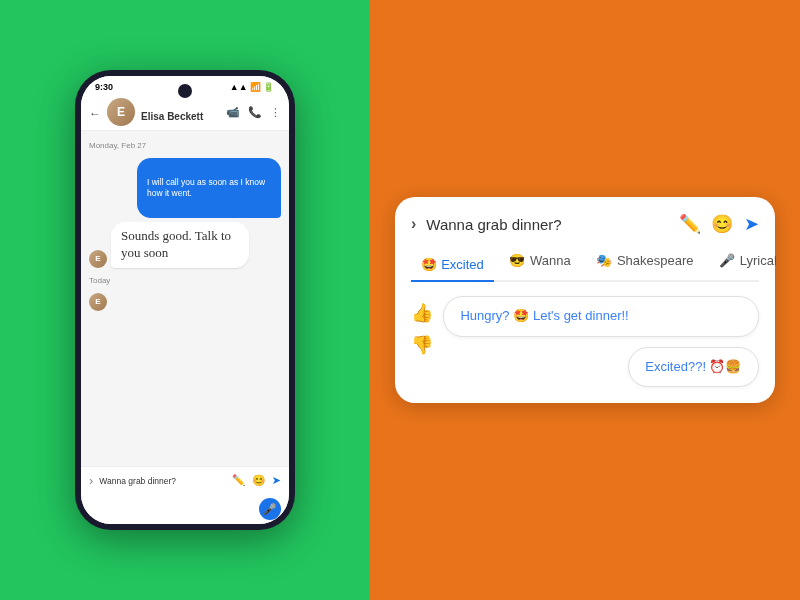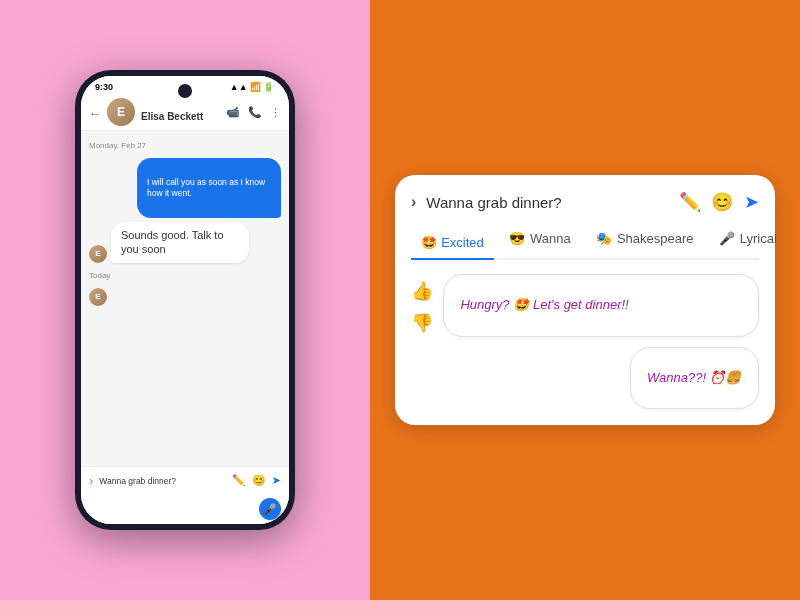--- a/index.html
+++ b/index.html
@@ -8,21 +8,21 @@
       height: 600px;
       overflow: hidden;
       display: flex;
       font-family: 'Segoe UI', Arial, sans-serif;
     }
 
     
     .left-panel {
       width: 370px;
       height: 600px;
-      background-color: #f9a8d4;
+      background-color: #22c55e;
       display: flex;
       align-items: center;
       justify-content: center;
       position: relative;
       flex-shrink: 0;
     }
 
     
     .right-panel {
       flex: 1;
@@ -164,24 +164,25 @@
       justify-content: center;
       font-weight: bold;
       flex-shrink: 0;
     }
 
     .bubble-received {
       background: #fff;
       color: #333;
       border-radius: 14px 14px 14px 4px;
       padding: 6px 10px;
-      font-size: 11px;
+      font-size: 13px;
       max-width: 72%;
       line-height: 1.3;
       box-shadow: 0 1px 2px rgba(0,0,0,0.1);
+      font-family: Liberation Serif, serif;
     }
 
     .chat-input-bar {
       background: #fff;
       padding: 6px 8px;
       display: flex;
       align-items: center;
       gap: 6px;
       border-top: 1px solid #eee;
     }
@@ -298,26 +299,25 @@
       padding-top: 6px;
       margin-right: 10px;
       color: #888;
       font-size: 18px;
     }
 
     .suggestion-bubble {
       background: #fff;
       border: 1.5px solid #e0e0e0;
       border-radius: 20px;
-      padding: 21px 16px;
+      padding: 10px 16px;
       font-size: 13px;
-      color: #a21caf;
+      color: #3b82f6;
       line-height: 1.4;
       box-shadow: 0 1px 4px rgba(0,0,0,0.06);
-      font-style: italic;
     }
 
     .suggestion-bubble:last-child {
       align-self: flex-end;
     }
   </style>
 </head>
 <body>
 
 <div class="left-panel">
@@ -411,18 +411,18 @@
       </div>
     </div>
 
     <div class="suggestions-area">
       <div class="feedback-col">
         <span>👍</span>
         <span>👎</span>
       </div>
       <div style="flex:1; display:flex; flex-direction:column; gap:10px;">
         <div class="suggestion-bubble">Hungry? 🤩 Let's get dinner!!</div>
-        <div class="suggestion-bubble" style="align-self:flex-end;">Wanna??! ⏰🍔</div>
+        <div class="suggestion-bubble" style="align-self:flex-end;">Excited??! ⏰🍔</div>
       </div>
     </div>
 
   </div>
 </div>
 
 </body></html>

